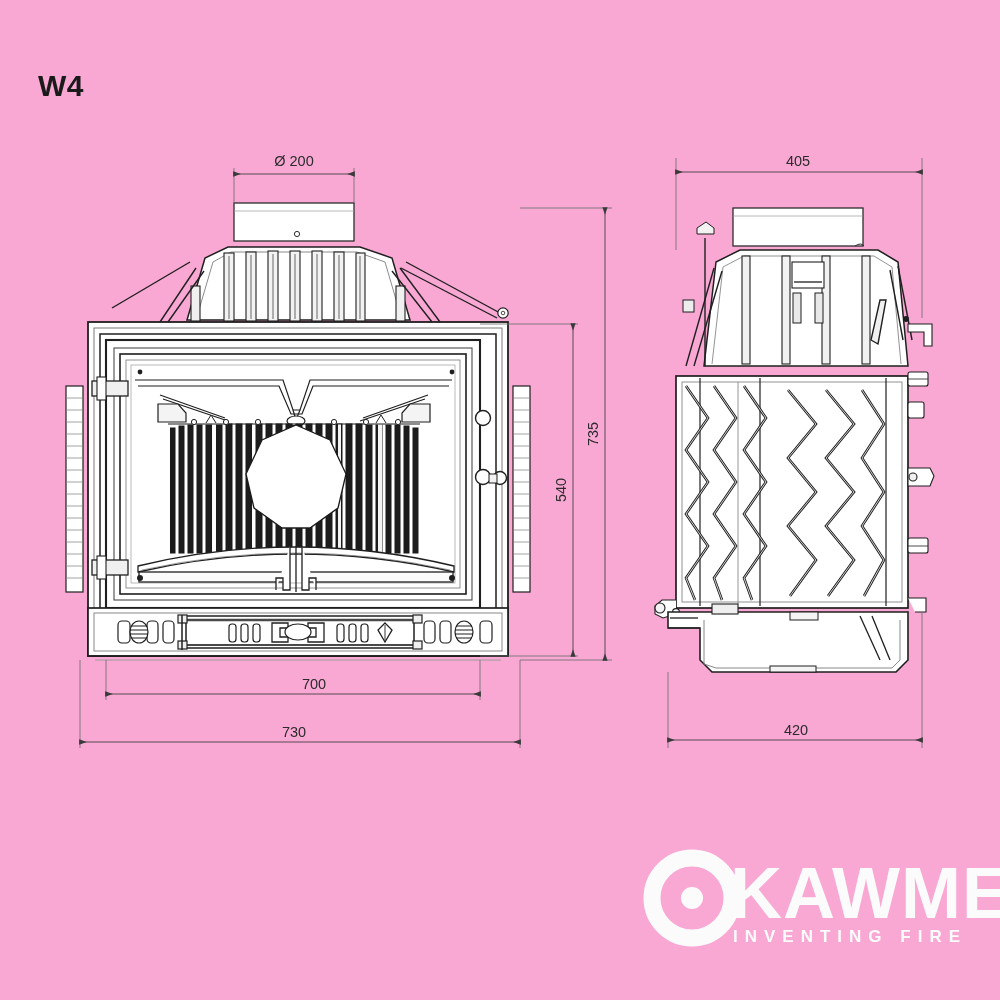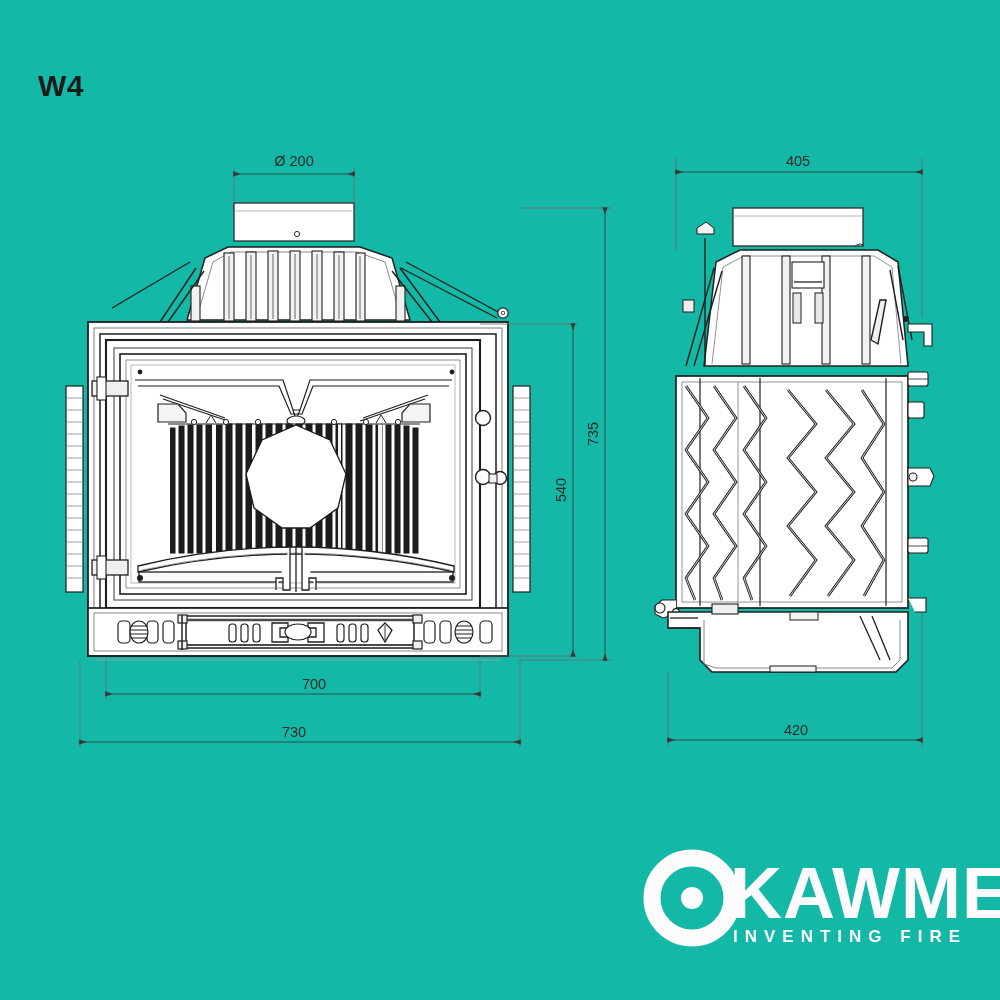--- a/index.html
+++ b/index.html
@@ -12,21 +12,21 @@
     height: 1000px;
     position: relative;
     font-family: "Liberation Sans", sans-serif;
     overflow: hidden;
   }
   #sheet {
     position: absolute;
     left: 0; top: 0;
     width: 1000px;
     height: 1000px;
-    background: #14b8a6;
+    background: #f9a8d4;
   }
   #title {
     position: absolute;
     left: 38px;
     top: 69px;
     font-size: 30px;
     font-weight: 600;
     letter-spacing: 0.5px;
     color: #1a1a1a;
     font-family: "Liberation Sans", sans-serif;

